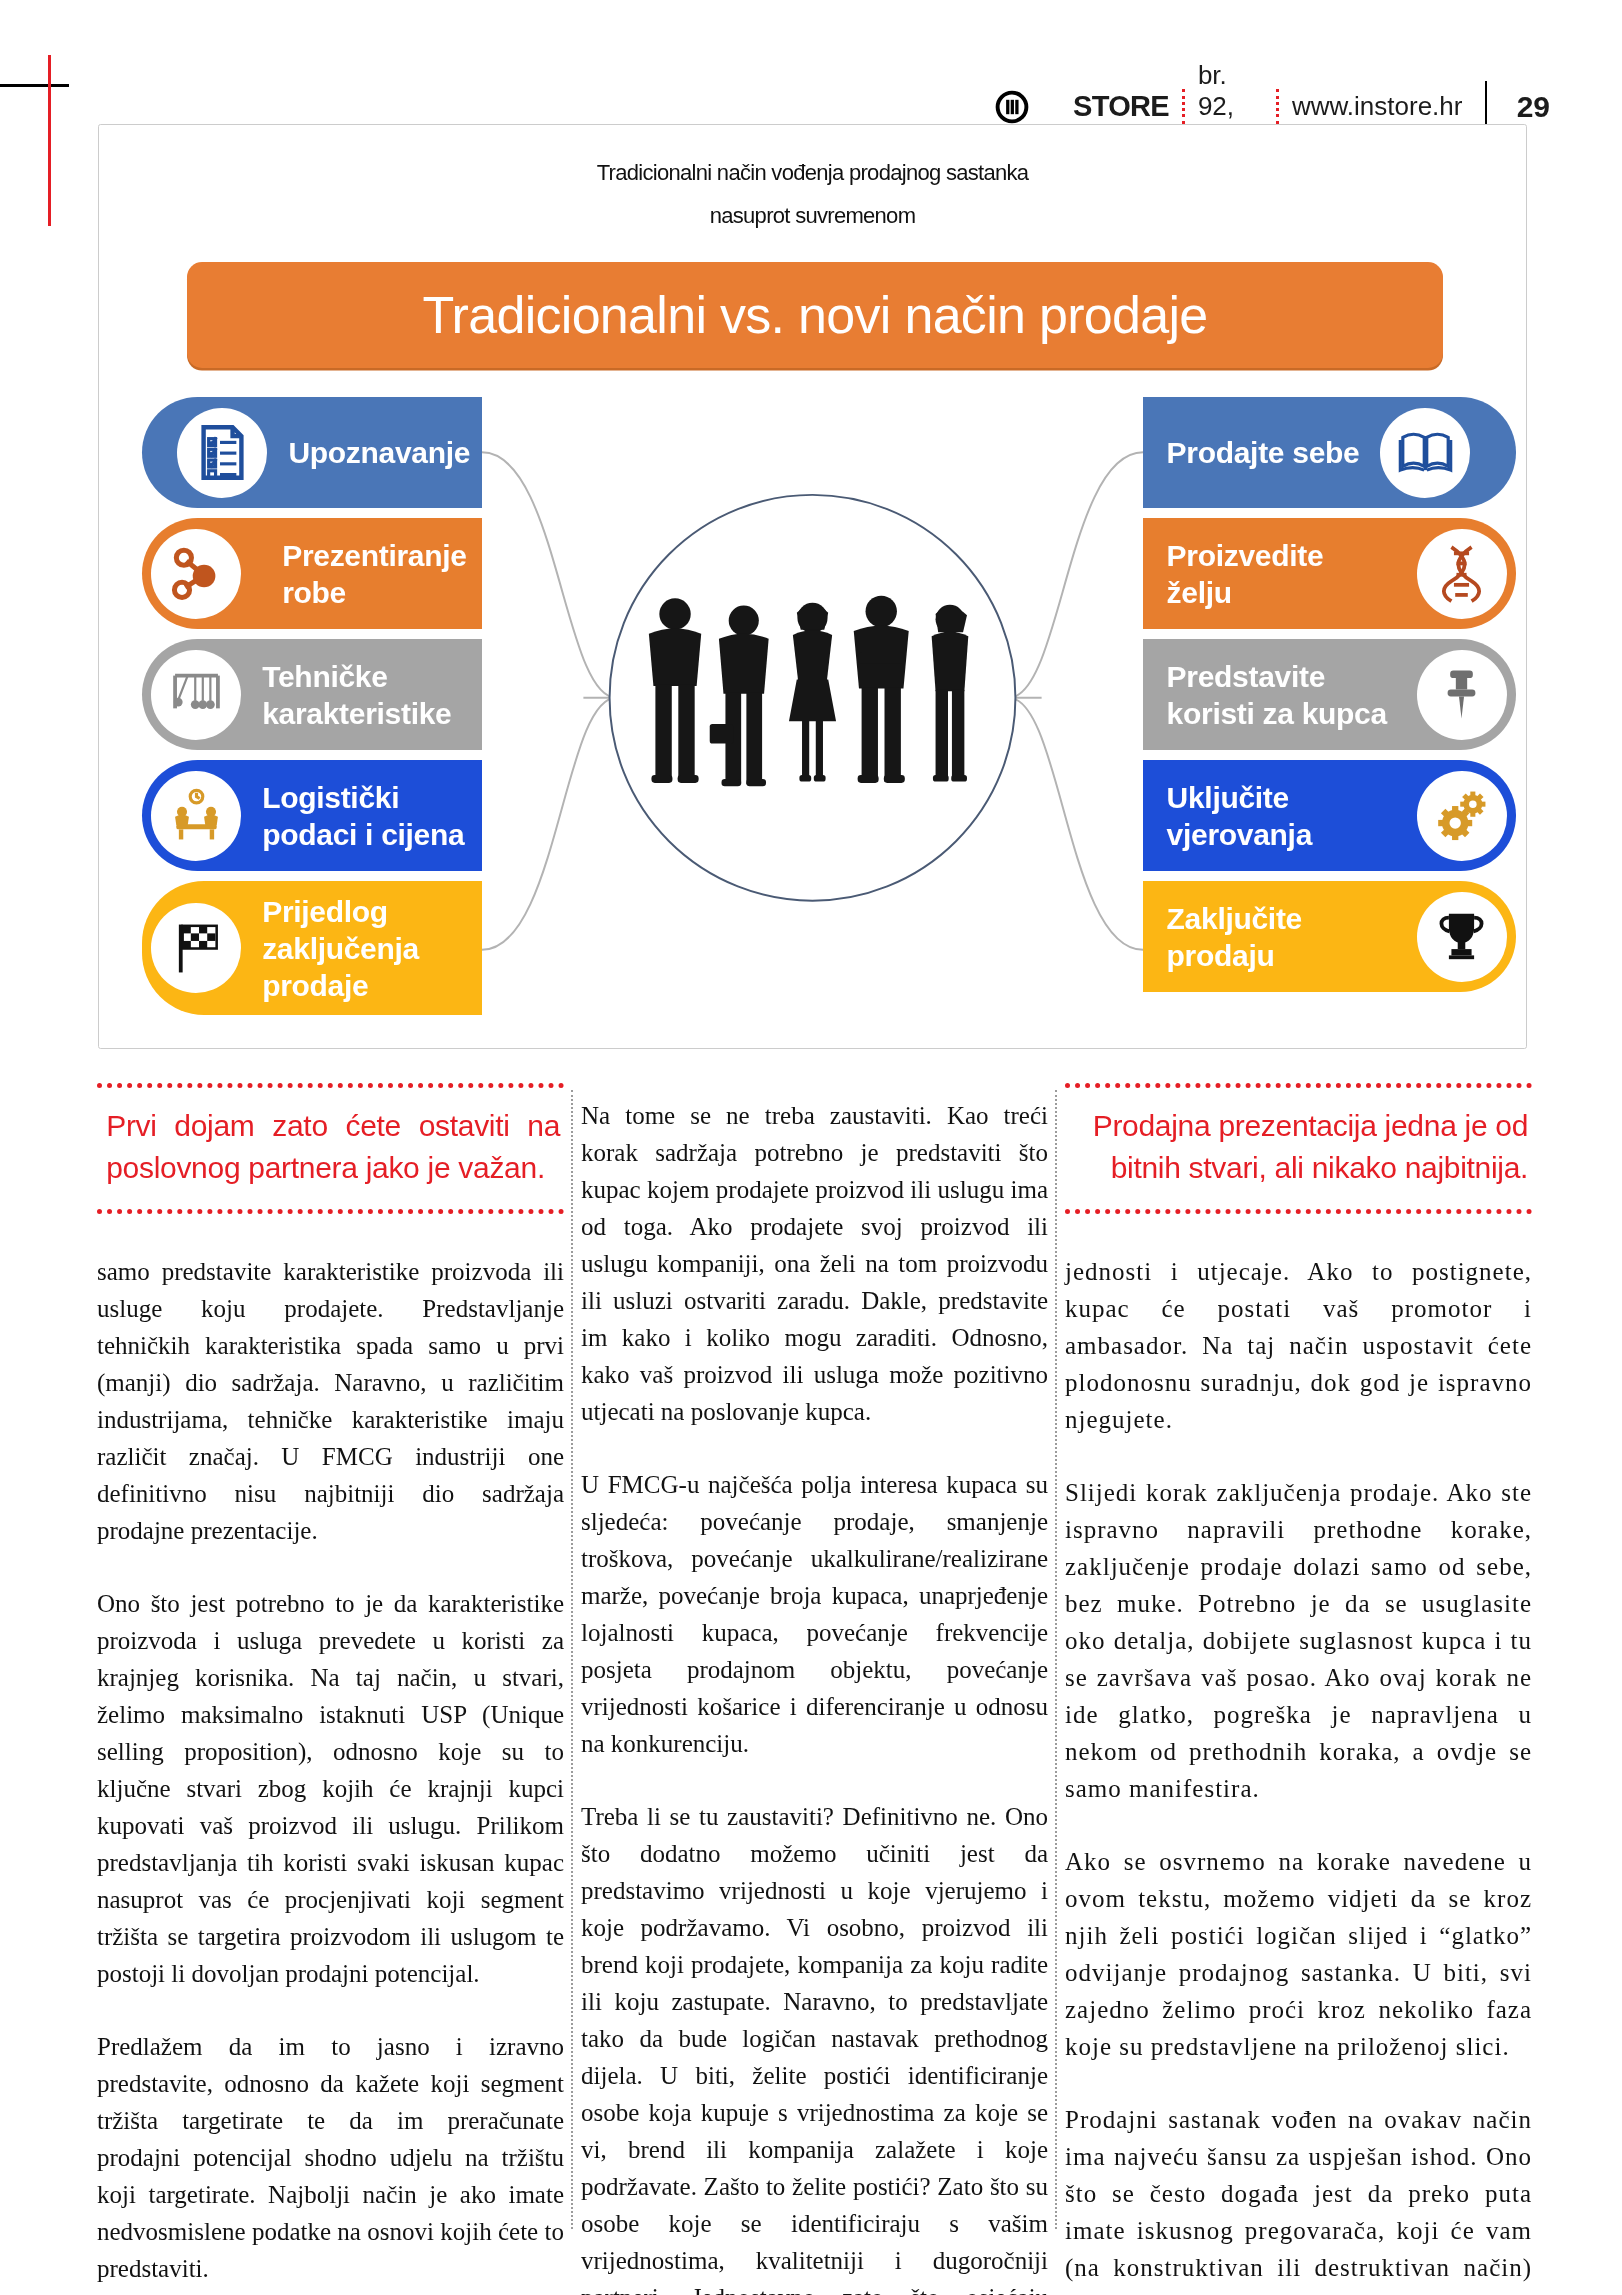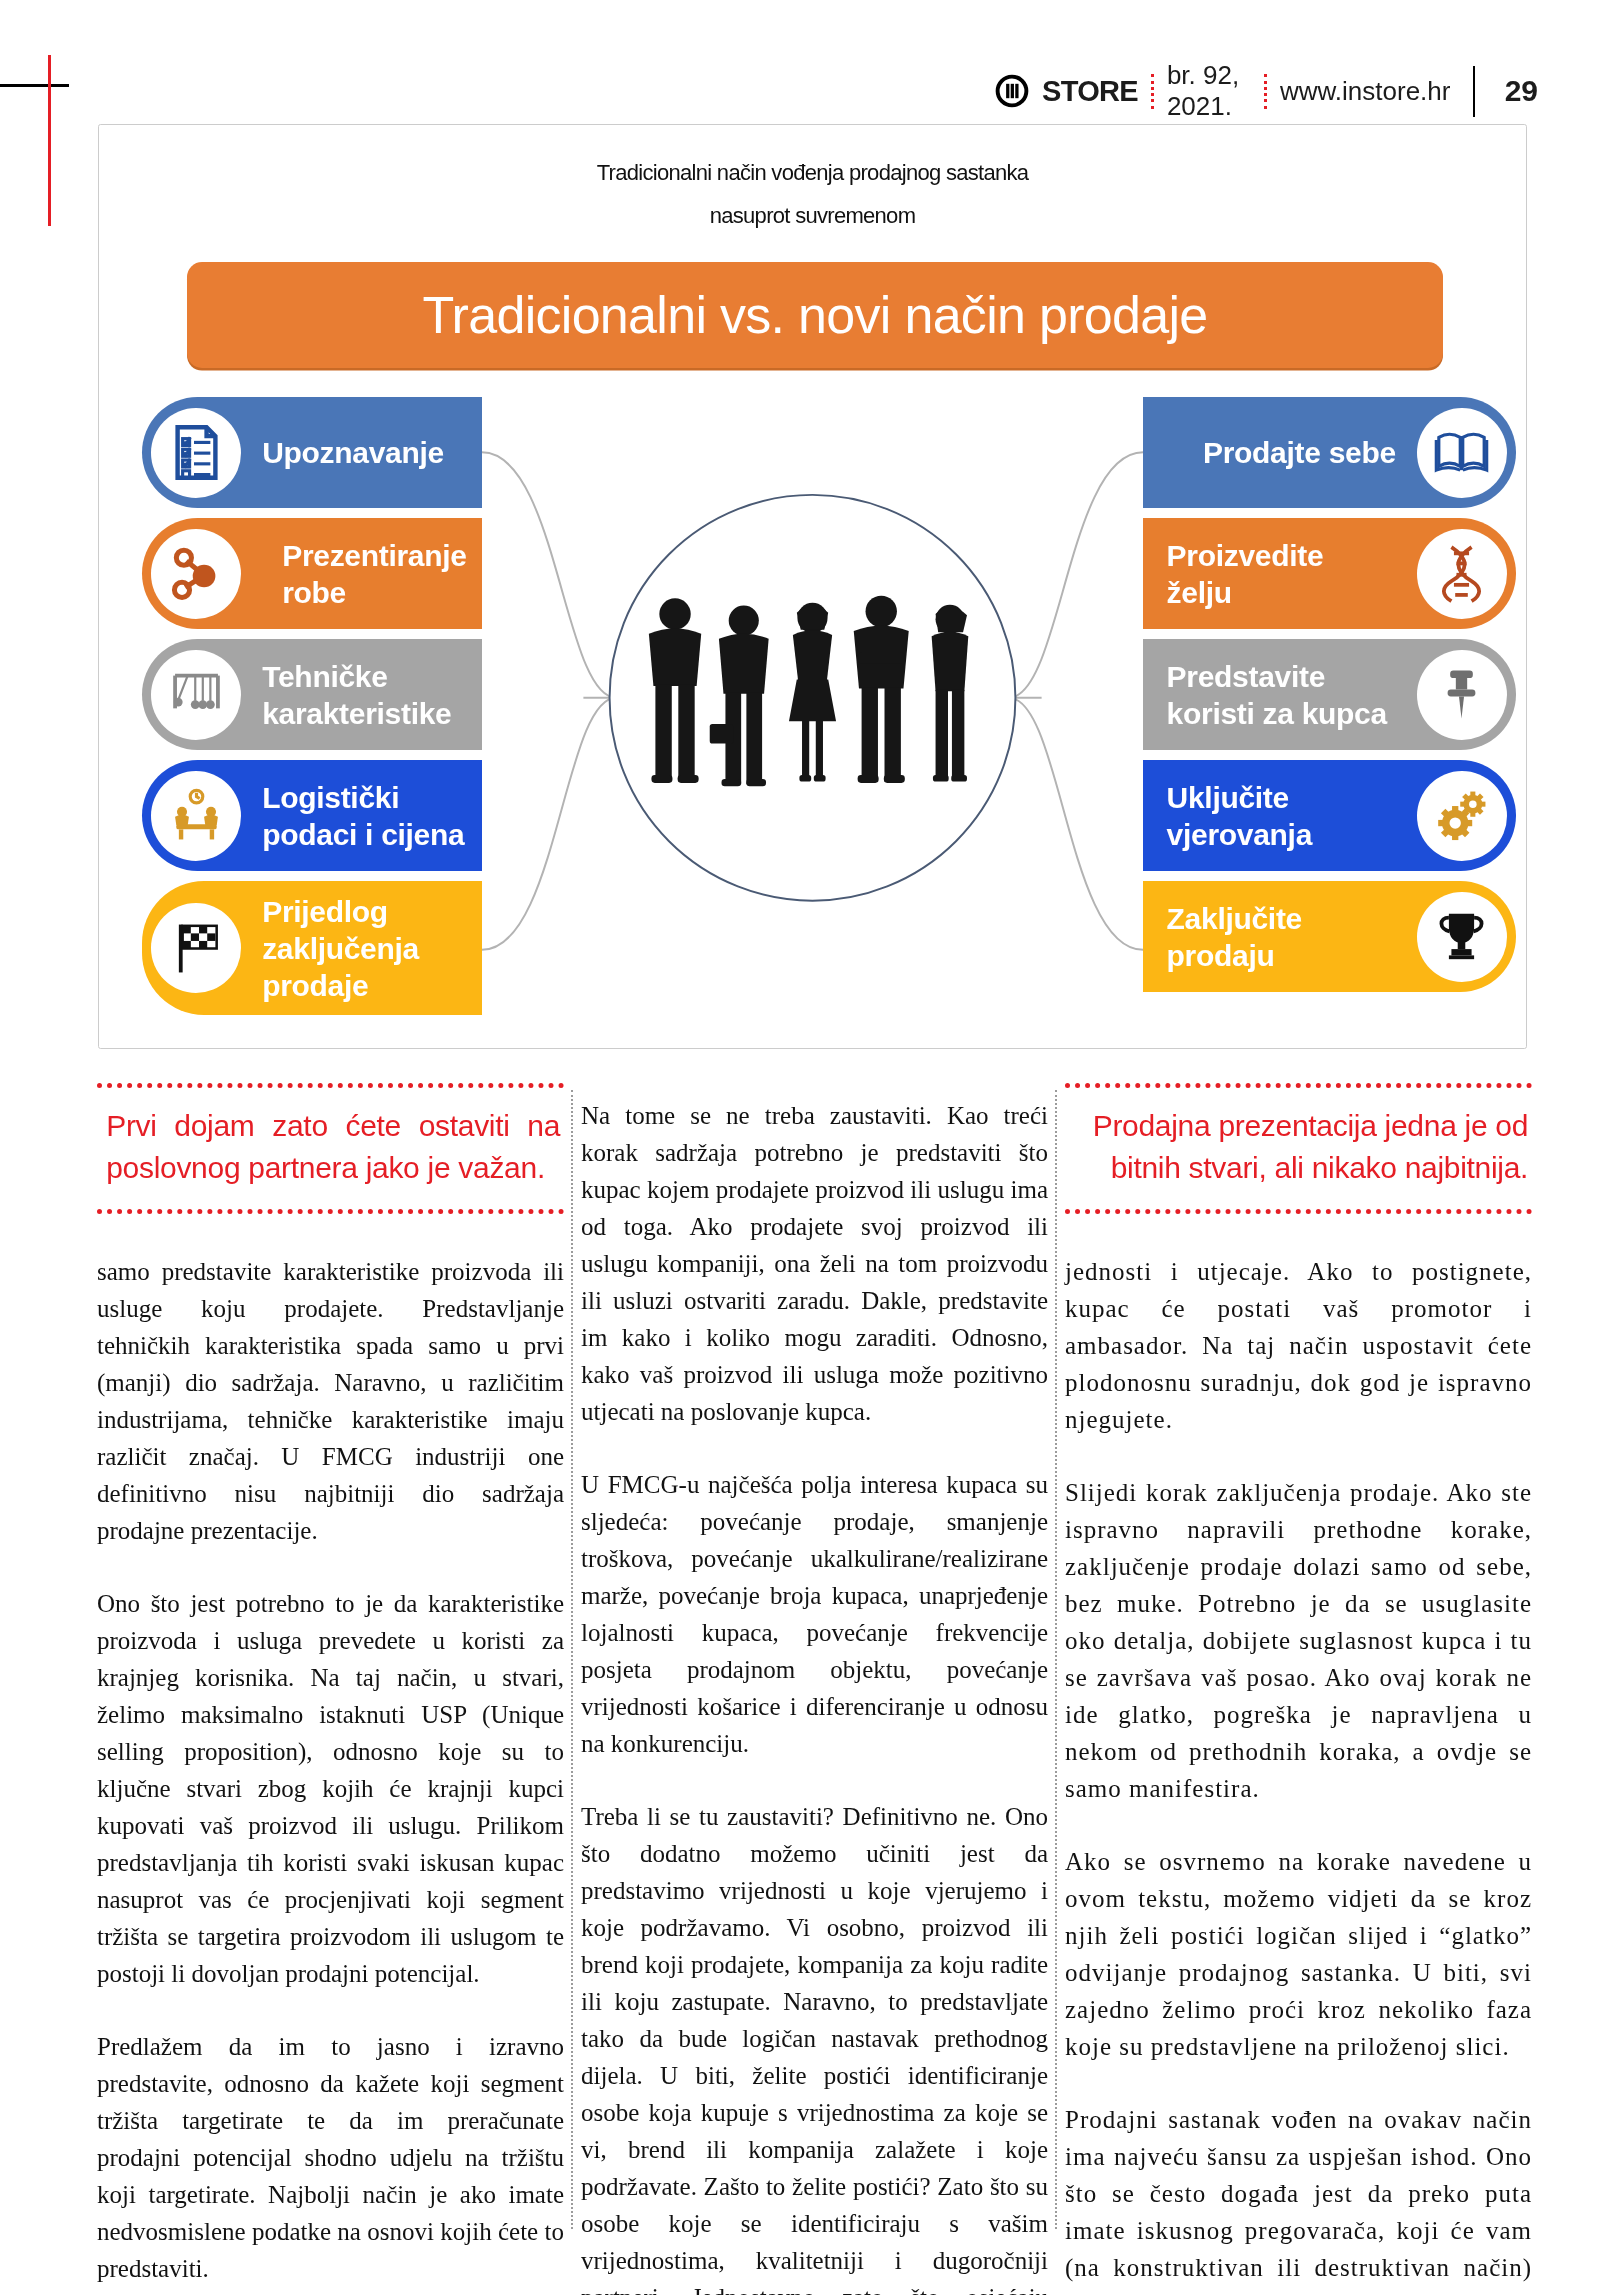--- a/index.html
+++ b/index.html
@@ -6,37 +6,37 @@
   .page{position:relative;width:1623px;height:2295px;background:#ffffff;overflow:hidden;
         font-family:"Liberation Sans",sans-serif;color:#161616;}
 
   
   .corner-rule{position:absolute;left:0;top:84px;width:69px;height:2.6px;background:#000;}
   .left-red-rule{position:absolute;left:48px;top:55px;width:3.3px;height:171px;background:#e51e25;}
 
   .pagehead{position:absolute;top:60px;left:995px;width:543px;display:flex;align-items:center;
             gap:13px;font-size:26px;color:#1c1c1c;}
   .logo-mark svg{display:block;}
-  .brand{font-weight:bold;letter-spacing:-0.7px;font-size:29px;}
+  .brand{font-weight:bold;letter-spacing:-0.7px;font-size:29px;margin-left:31px;}
   .dot-sep{display:inline-block;height:35px;border-left:3.3px dotted #e51e25;}
   .vline{display:inline-block;height:51px;border-left:2.6px solid #000;margin-left:9.2px;}
   .pageno{font-weight:bold;font-size:30px;margin-left:17px;}
 
   
   .infographic{position:absolute;left:98px;top:124px;width:1427px;height:923px;
                border:1.3px solid #cccccc;border-radius:2.6px;background:#fff;}
   .ig-title{position:absolute;top:26px;left:0;width:100%;text-align:center;
             font-weight:normal;font-size:22px;line-height:43px;letter-spacing:-0.7px;color:#111;}
   .banner{position:absolute;left:88px;top:137px;width:1256px;height:106px;border-radius:15px;
           background:#e87d33;box-shadow:0 2.6px 0 #c96a26;display:flex;align-items:center;justify-content:center;}
   .banner span{color:#fff;font-size:52px;letter-spacing:-0.7px;font-weight:400;}
 
   .ig-art{position:absolute;left:0;top:0;width:1427px;height:923px;z-index:0;}
 
-  .pill{position:absolute;display:flex;align-items:center;z-index:1;}
+  .pill{position:absolute;display:flex;align-items:center;z-index:1;justify-content:flex-end;}
   .pill-l{left:43px;width:340px;border-radius:62px 0 0 62px;}
   .pill-r{left:1044px;width:373px;border-radius:0 62px 62px 0;flex-direction:row-reverse;}
   .bg-blue{background:#4a76b7;}  .bg-orange{background:#e77e2e;gap:20px;}
   .bg-gray{background:#a5a5a5;}  .bg-green{background:#1d4ed8;}
   .bg-yellow{background:#fcb614;}
   .icon-circle{flex:0 0 90px;width:90px;height:90px;border-radius:50%;background:#fff;
                margin:0 9.2px;display:flex;align-items:center;justify-content:center;}
   .pill-label{color:#fff;font-weight:bold;font-size:30px;line-height:37px;letter-spacing:-0.3px;
               padding:0 11.8px;}
   .pill-r .pill-label{padding-left:23.6px;}

